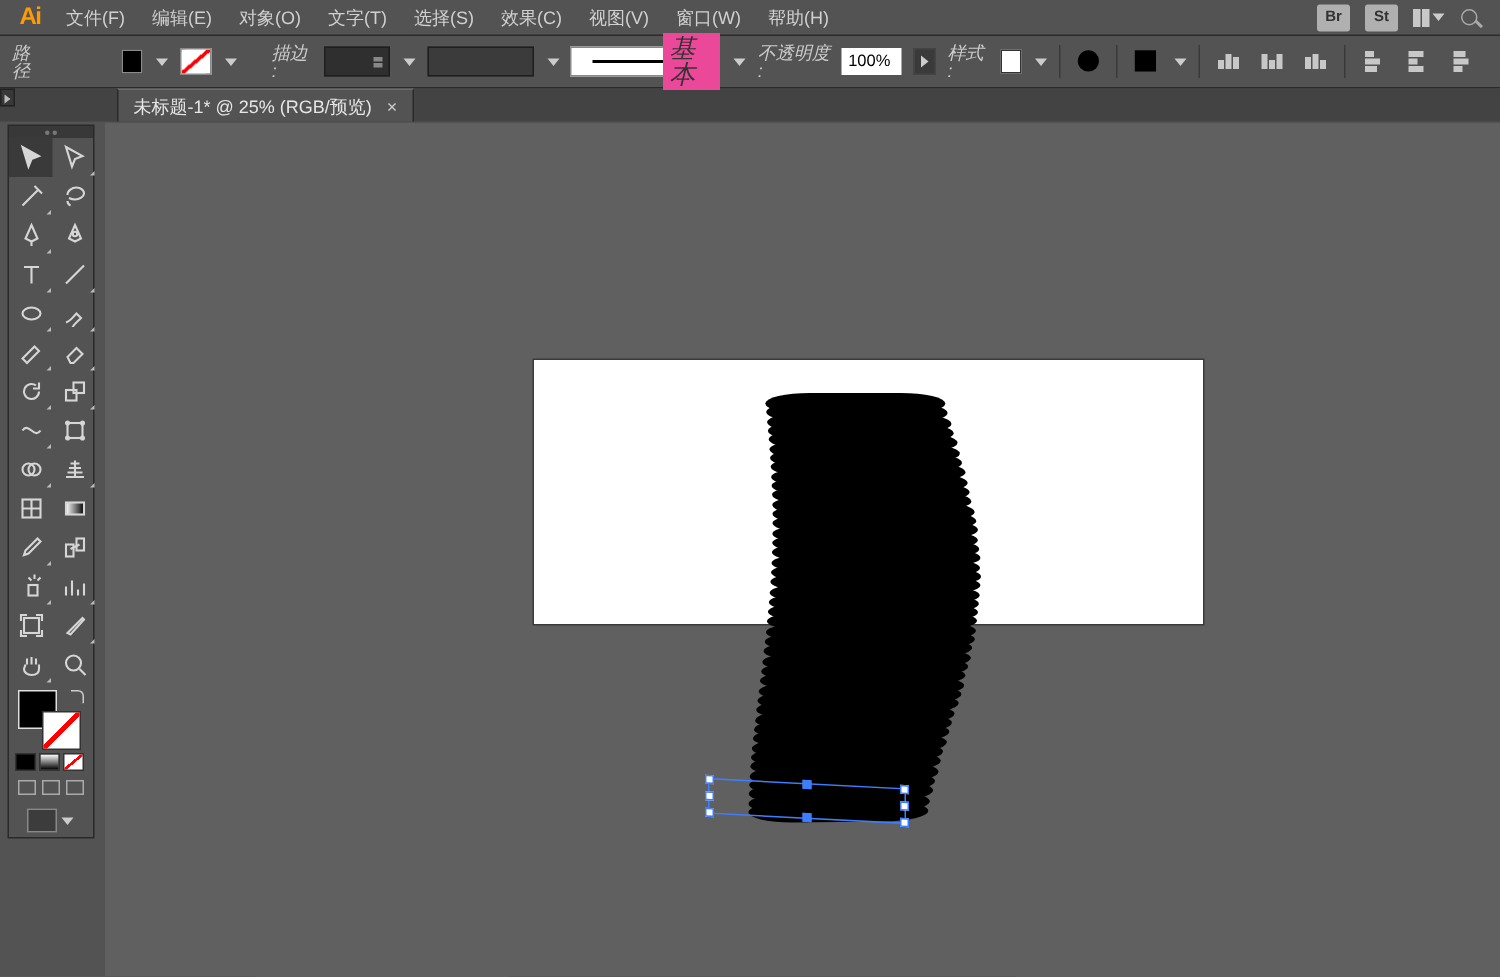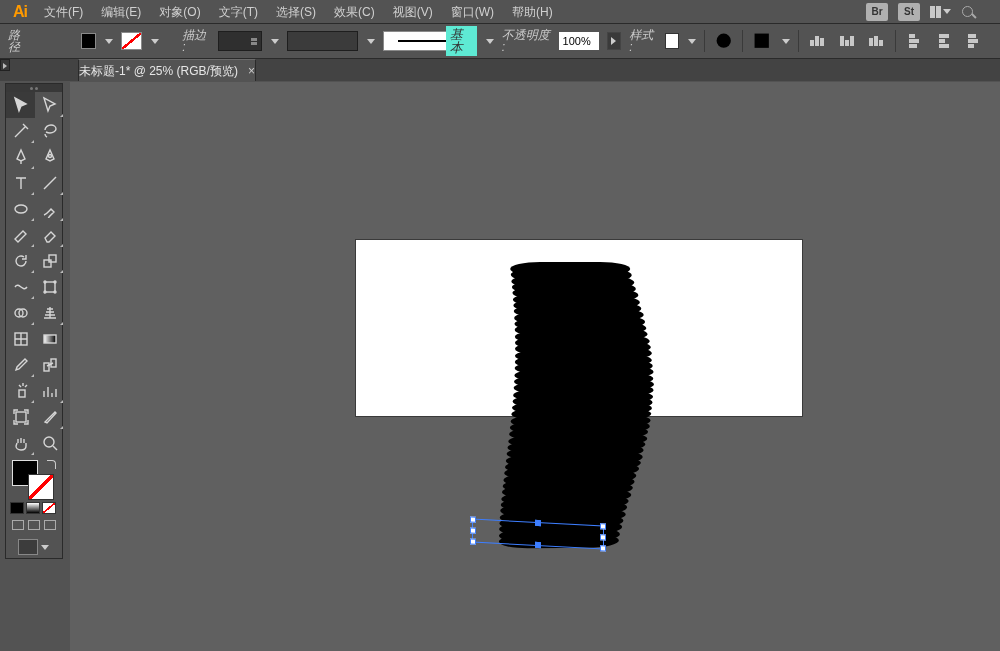--- a/index.html
+++ b/index.html
@@ -16,21 +16,21 @@
     height: 23px; display: flex; align-items: center;
     background: #535353;
     padding-left: 6px; gap: 2px;
   }
   .ai-logo {
     width: 28px; height: 20px; display: flex; align-items: center; justify-content: center;
     color: #ff9a00; font-weight: 700; font-size: 16px; letter-spacing: -1px;
   }
   .menu-item { padding: 4px 8px; color: #d0d0d0; cursor: default; }
   .menu-spacer { flex: 1; }
-  .menu-right { display: flex; align-items: center; gap: 10px; padding-right: 22px; }
+  .menu-right { display: flex; align-items: center; gap: 10px; padding-right: 10px; }
   .pill {
     width: 22px; height: 18px; background: #b0b0b0; color: #333;
     display: flex; align-items: center; justify-content: center;
     font-size: 10px; font-weight: 700; border-radius: 2px;
   }
   .arrange-ico { display:flex; gap:1px; }
   .arrange-ico span { width:5px; height:12px; background:#c8c8c8; }
   .search-ico { width:16px; height:16px; position:relative; }
   .search-ico::before{
     content:""; position:absolute; width:9px; height:9px; border:1.5px solid #aaa; border-radius:50%;
@@ -107,21 +107,21 @@
     border-top:3px solid transparent; border-bottom:3px solid transparent;
     border-left:4px solid #bbb;
   }
 
   
   .tabrow{
     height:22px; background:#434343; display:flex; align-items:flex-end;
     padding-left:78px;
   }
   .doc-tab{
-    background:#535353; height:22px; padding:4px 0; display:flex; align-items:center;
+    background:#535353; height:22px; padding:4px 10px; display:flex; align-items:center;
     gap:10px; border-top:1px solid #6a6a6a; border-left:1px solid #2a2a2a; border-right:1px solid #2a2a2a;
     font-size:12px;
   }
   .close-x{ color:#ccc; font-size:12px; cursor:default; }
 
   
   .toolbox{
     position:absolute; left:5px; top:83px;
     width:58px; background:#535353; border:1px solid #2a2a2a;
     display:flex; flex-direction:column;
@@ -247,21 +247,21 @@
         <span></span>
         <span></span>
       </div>
   </div>
   <div class="dd"></div>
   <div class="wide-empty"></div>
   <div class="dd"></div>
   <div class="brush-btn">
       <div class="line"></div>
     </div>
-  <span class="ctrl-label" style="color:#333;background:#5eead4;padding:2px 4px;margin-left:-26px;font-size:13px">基本</span>
+  <span class="ctrl-label" style="color:#333;background:#ec4899;padding:2px 4px;margin-left:-26px;font-size:17px">基本</span>
   <div class="dd"></div>
   <span class="ctrl-label">不透明度 :</span>
   <div class="opacity-field">100%</div>
   <div class="arrow-btn"></div>
   <span class="ctrl-label">样式 :</span>
   <div class="style-sw"></div>
   <div class="dd"></div>
   <div class="sep"></div>
   <div class="ico-btn">
     <svg viewBox="0 0 18 18">

